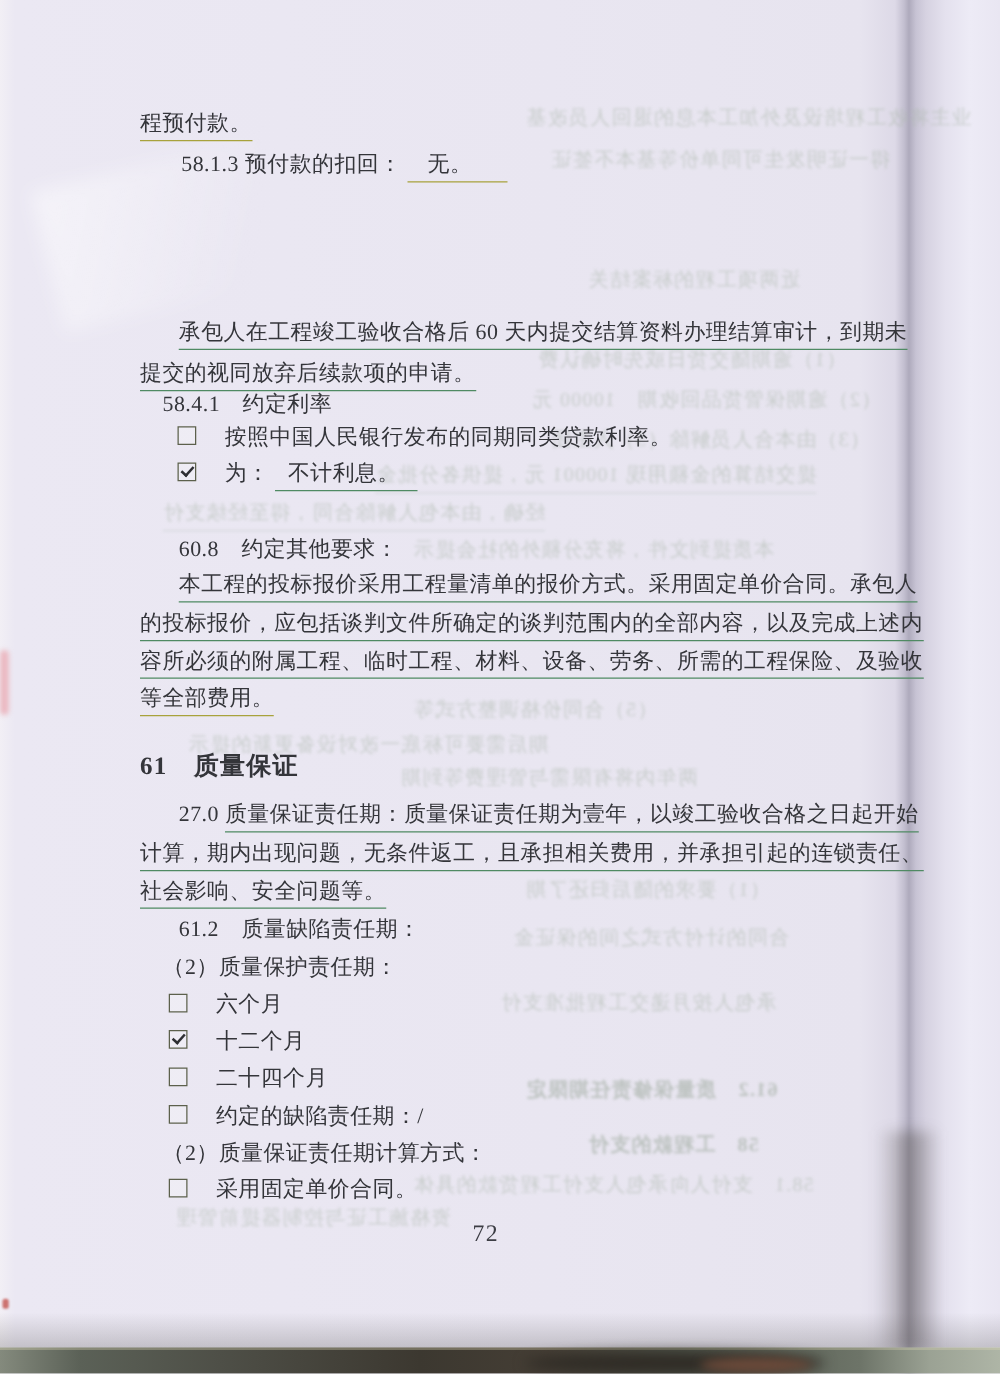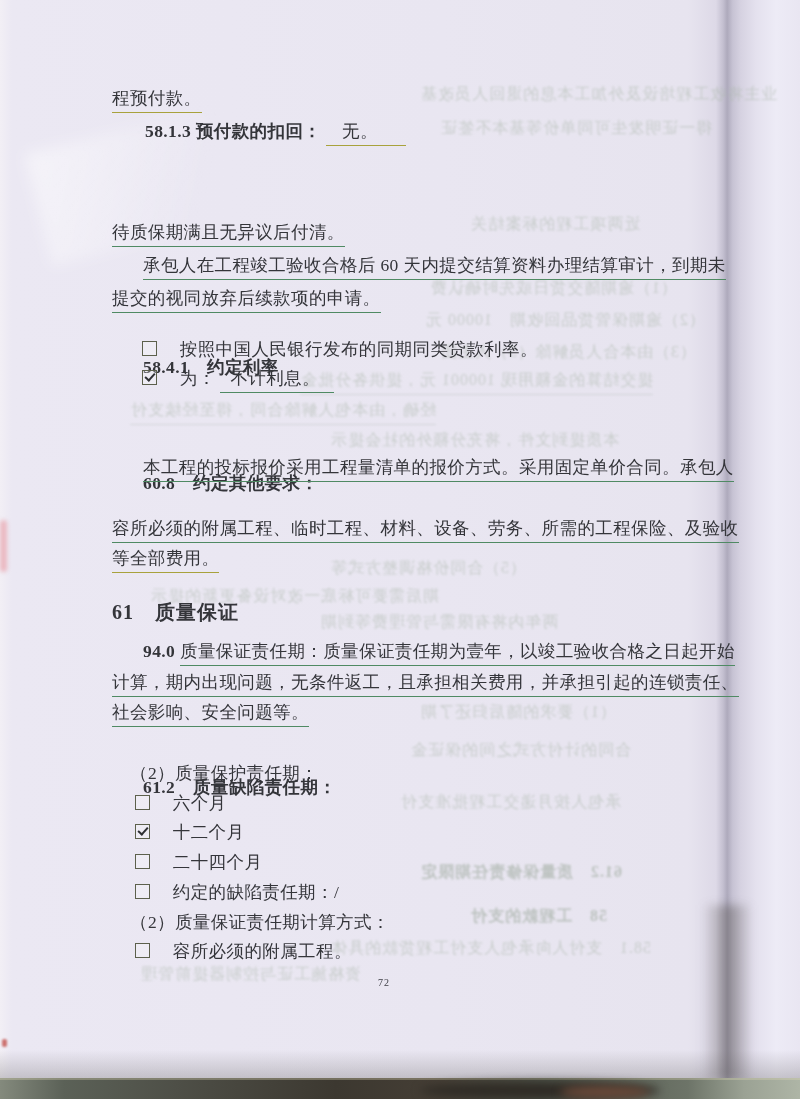--- a/index.html
+++ b/index.html
@@ -38,32 +38,32 @@
 
   
   .ghost{position:absolute;transform:scaleX(-1);color:#aeb9ae;opacity:.55;
         filter:blur(1.1px);font-size:16px;white-space:nowrap;letter-spacing:1px;}
   .ghost.gu{border-bottom:1.5px solid rgba(140,165,145,.45);padding-bottom:3px;}
   .ghost.gb{color:#9fab9f;font-weight:bold;opacity:.6;}
 
   
   .line{position:absolute;left:112px;height:24px;font-size:17.5px;
         color:var(--ink,#34353a);white-space:nowrap;letter-spacing:.4px;}
-  .b{font-weight:700;margin-top:44px;}
+  .b{font-weight:400;}
   .u{border-bottom:1.6px solid var(--underline_green,#4f8a63);padding-bottom:4px;}
   .u.olive{border-color:var(--underline_olive,#a8a23c);margin-top:21px;}
   .fillblank{padding:0 28px 4px 16px;}
   .h-major{font-size:20px;font-weight:700;letter-spacing:1px;}
 
   .cb{display:inline-block;width:13px;height:13px;border:1.5px solid #5c604c;
       margin-right:18px;vertical-align:-1px;background:rgba(250,250,252,.25);position:relative;}
   .cb.checked::after{content:"";position:absolute;left:2px;top:2px;width:8px;height:4px;
       border-left:2px solid #2e2f33;border-bottom:2px solid #2e2f33;transform:rotate(-48deg);}
 
-  .pageno{position:absolute;left:378px;top:977px;font-size:10px;color:#3c3d44;letter-spacing:1px;}
+  .pageno{position:absolute;left:378px;top:977px;font-size:19px;color:#3c3d44;letter-spacing:1px;}
 </style>
 </head>
 <body style="--paper: #e9e6f1; --ink: #34353a; --underline_olive: #a8a23c; --underline_green: #4f8a63;">
 
 <div id="scan">
 
   <div class="fold"></div>
   <div class="pink-smudge"></div>
   <div class="red-dot"></div>
 
@@ -89,57 +89,57 @@
 
   <div class="line" style="top:86px">
     <span class="u olive">程预付款。</span>
   </div>
 
   <div class="line" style="top:119px;left:145px">
     <span class="b">58.1.3 预付款的扣回：</span>
     <span class="u olive fillblank">无。</span>
   </div>
 
-  <div class="line" style="top:220px">
-    <span class="u">待质保期满且无异议后付清。</span>
-  </div>
   <div class="line" style="top:253px;left:143px">
     <span class="u">承包人在工程竣工验收合格后 60 天内提交结算资料办理结算审计，到期未</span>
   </div>
   <div class="line" style="top:286px">
     <span class="u">提交的视同放弃后续款项的申请。</span>
   </div>
 
-  <div class="line b" style="top:311px;left:143px">58.4.1　约定利率</div>
+  <div class="line b" style="top:311px;left:130px">58.4.1　约定利率</div>
 
   <div class="line" style="top:337px;left:142px">
     <span class="cb"></span>
     <span>按照中国人民银行发布的同期同类贷款利率。</span>
   </div>
   <div class="line" style="top:366px;left:142px">
     <span class="cb checked"></span>
     <span>为：</span>
     <span class="u fillblank" style="padding:0 14px 4px 10px">不计利息。</span>
   </div>
 
   <div class="line b" style="top:427px;left:143px">60.8　约定其他要求：</div>
   <div class="line" style="top:455px;left:143px">
     <span class="u">本工程的投标报价采用工程量清单的报价方式。采用固定单价合同。承包人</span>
   </div>
+  <div class="line" style="top:486px">
+    <span class="u">的投标报价，应包括谈判文件所确定的谈判范围内的全部内容，以及完成上述内</span>
+  </div>
   <div class="line" style="top:516px">
     <span class="u">容所必须的附属工程、临时工程、材料、设备、劳务、所需的工程保险、及验收</span>
   </div>
   <div class="line" style="top:546px">
     <span class="u olive">等全部费用。</span>
   </div>
 
   <div class="line h-major" style="top:599px">61　质量保证</div>
 
   <div class="line" style="top:639px;left:143px">
-    <span class="b">94.0 </span><span class="u">质量保证责任期：质量保证责任期为壹年，以竣工验收合格之日起开始</span>
+    <span class="b">27.0 </span><span class="u">质量保证责任期：质量保证责任期为壹年，以竣工验收合格之日起开始</span>
   </div>
   <div class="line" style="top:700px">
     <span class="u">社会影响、安全问题等。</span>
   </div>
   <div class="line" style="top:670px">
     <span class="u">计算，期内出现问题，无条件返工，且承担相关费用，并承担引起的连锁责任、</span>
   </div>
 
   <div class="line b" style="top:731px;left:143px">61.2　质量缺陷责任期：</div>
 
@@ -159,21 +159,21 @@
   </div>
   <div class="line" style="top:880px;left:135px">
     <span class="cb"></span>
     <span>约定的缺陷责任期：/</span>
   </div>
 
   <div class="line" style="top:910px;left:130px">（2）质量保证责任期计算方式：</div>
 
   <div class="line" style="top:939px;left:135px">
     <span class="cb"></span>
-    <span>容所必须的附属工程。</span>
+    <span>采用固定单价合同。</span>
   </div>
 
   <div class="pageno">72</div>
 
   <div class="curl-shadow"></div>
   <div class="band-shadow"></div>
   <div class="bottom-band">
     <div class="band-topline"></div>
     <div class="band-blob1"></div>
     <div class="band-blob2"></div>

